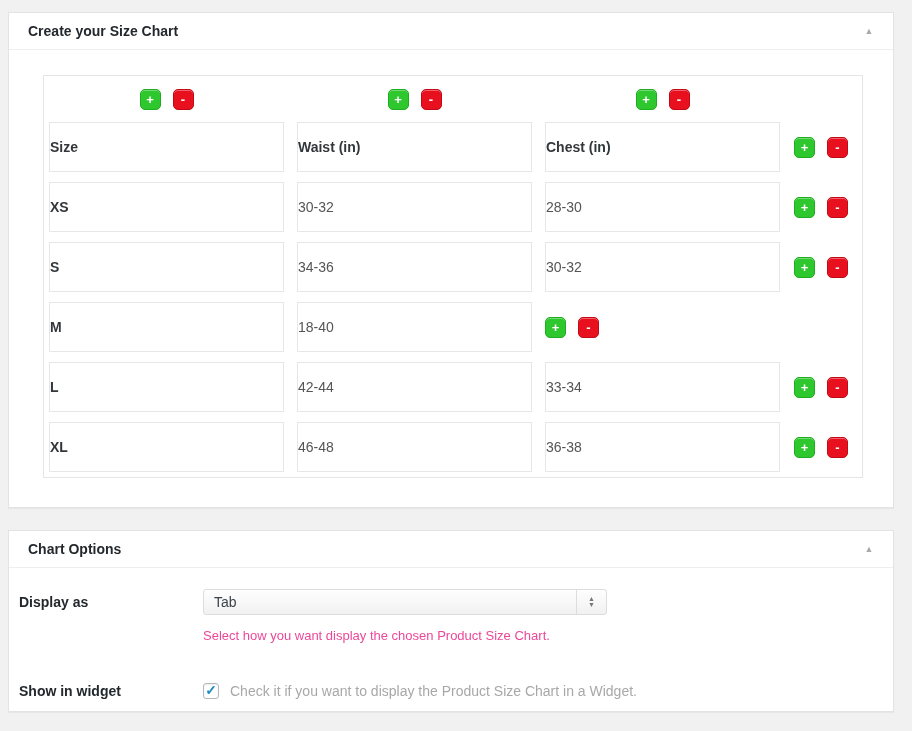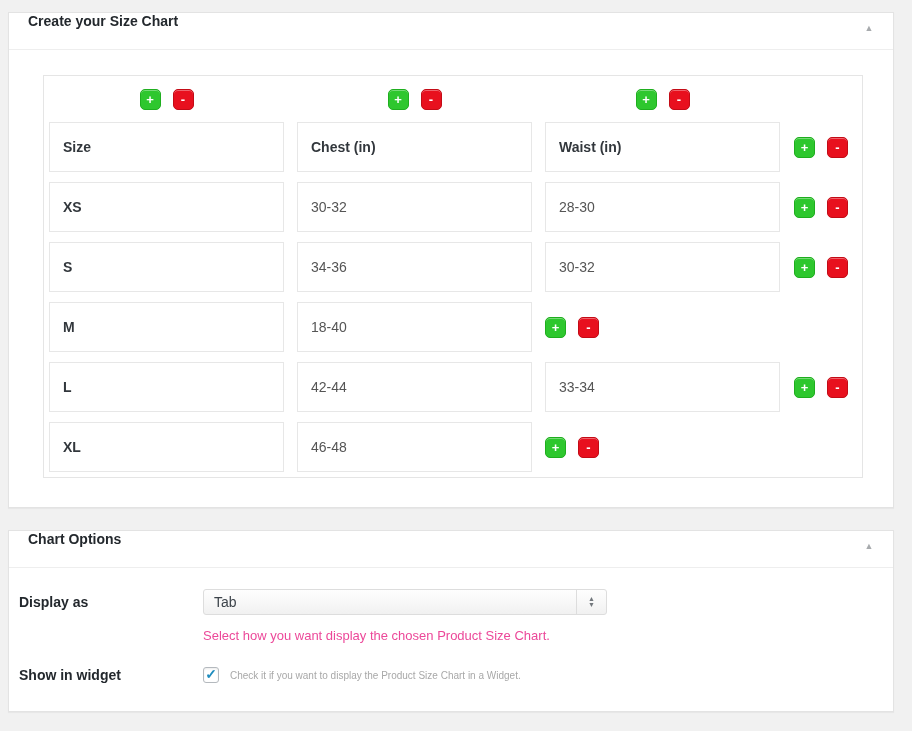--- a/index.html
+++ b/index.html
@@ -22,21 +22,21 @@
     background:#fff;
     border:1px solid #e3e3e3;
     box-shadow:0 1px 1px rgba(0,0,0,.04);
     margin-left:8px;
     width:886px;
   }
   .panel-size-chart{margin-top:12px;height:496px;}
   .panel-chart-options{margin-top:22px;height:182px;}
   .postbox-header{
     height:37px;
-    display:flex;justify-content:space-between;
+    display:flex;align-items:center;justify-content:space-between;
     padding:0 6px 0 19px;
     border-bottom:1px solid #eee;
   }
   .postbox-title{font-weight:bold;font-size:14px;color:#23282d;}
   .toggle-btn{
     width:36px;height:30px;border:none;background:transparent;
     color:#a7aaad;font-size:9px;cursor:pointer;text-align:center;padding:0;
   }
   
   .table-wrap{
@@ -50,39 +50,39 @@
   .col-btn-group{
     width:235px;margin-right:13px;
     display:flex;justify-content:center;gap:12px;
   }
   .tbl-row{display:flex;align-items:center;margin-bottom:10px;}
   .cell{
     width:235px;height:50px;
     border:1px solid #e7e7e7;
     background:#fff;
     display:flex;align-items:center;
-    padding-left:13px;margin-right:13px;
+    margin-right:13px;
     color:#555;
   }
   .cell.hdr,.cell.size-col{font-weight:bold;color:#32373c;}
   .cell:nth-child(3){margin-right:14px;}
   .row-btns{display:flex;gap:12px;}
   .mini-btn{
     width:21px;height:21px;border-radius:5px;
     color:#fff;font-weight:bold;font-size:13px;line-height:1;
     display:flex;align-items:center;justify-content:center;
     cursor:pointer;padding:0;
     box-shadow:inset 0 1px 0 rgba(255,255,255,.35);
     font-family:"Liberation Sans",sans-serif;
   }
   .mini-btn.add{background:var(--add-green);border:1px solid var(--add-green-border);}
   .mini-btn.remove{background:var(--remove-red);border:1px solid var(--remove-red-border);}
   
   .opt-row{display:flex;align-items:center;margin:21px 0 0 10px;}
-  .opt-row-2{margin-top:24px;}
+  .opt-row-2{margin-top:40px;}
   .opt-label{width:184px;font-weight:bold;color:#23282d;}
   .wp-select{
     width:404px;height:26px;
     border:1px solid #ddd;border-radius:3px;
     background:linear-gradient(to bottom,#fefefe,#f1f1f1);
     display:flex;align-items:stretch;
     cursor:pointer;color:#3c434a;
   }
   .wp-select .sel-value{flex:1;display:flex;align-items:center;padding-left:10px;text-align:right;}
   .sel-arrows{
@@ -100,21 +100,21 @@
     border:1px solid #b4b9be;border-radius:3px;
     background:#fff;
     display:flex;align-items:center;justify-content:center;
     cursor:pointer;
     box-shadow:inset 0 1px 2px rgba(0,0,0,.08);
   }
   .checkbox .check{
     color:var(--check-blue);font-weight:bold;font-size:14px;line-height:1;
     margin-top:-2px;
   }
-  .checkbox-label{margin-left:11px;font-size:10px;color:#a8a8a8;}
+  .checkbox-label{margin-left:11px;font-size:14px;color:#a8a8a8;}
 </style>
 </head>
 <body>
 
 <div class="postbox panel-size-chart">
   <div class="postbox-header">
     <span class="postbox-title">Create your Size Chart</span>
     <button class="toggle-btn">
       <span>▲</span>
     </button>
@@ -132,22 +132,22 @@
         <button class="mini-btn remove">-</button>
       </div>
       <div class="col-btn-group">
         <button class="mini-btn add">+</button>
         <button class="mini-btn remove">-</button>
       </div>
     </div>
 
     <div class="tbl-row">
       <div class="cell hdr">Size</div>
+      <div class="cell hdr">Waist (in)</div>
       <div class="cell hdr">Chest (in)</div>
-      <div class="cell hdr">Waist (in)</div>
       <div class="row-btns">
         <button class="mini-btn add">+</button>
         <button class="mini-btn remove">-</button>
       </div>
     </div>
 
     <div class="tbl-row">
       <div class="cell size-col">XS</div>
       <div class="cell">30-32</div>
       <div class="cell">28-30</div>
@@ -182,20 +182,21 @@
       <div class="cell">33-34</div>
       <div class="row-btns">
         <button class="mini-btn add">+</button>
         <button class="mini-btn remove">-</button>
       </div>
     </div>
 
     <div class="tbl-row">
       <div class="cell size-col">XL</div>
       <div class="cell">46-48</div>
+      <div class="cell">36-38</div>
       <div class="row-btns">
         <button class="mini-btn add">+</button>
         <button class="mini-btn remove">-</button>
       </div>
     </div>
 
   </div>
 </div>
 
 <div class="postbox panel-chart-options">

